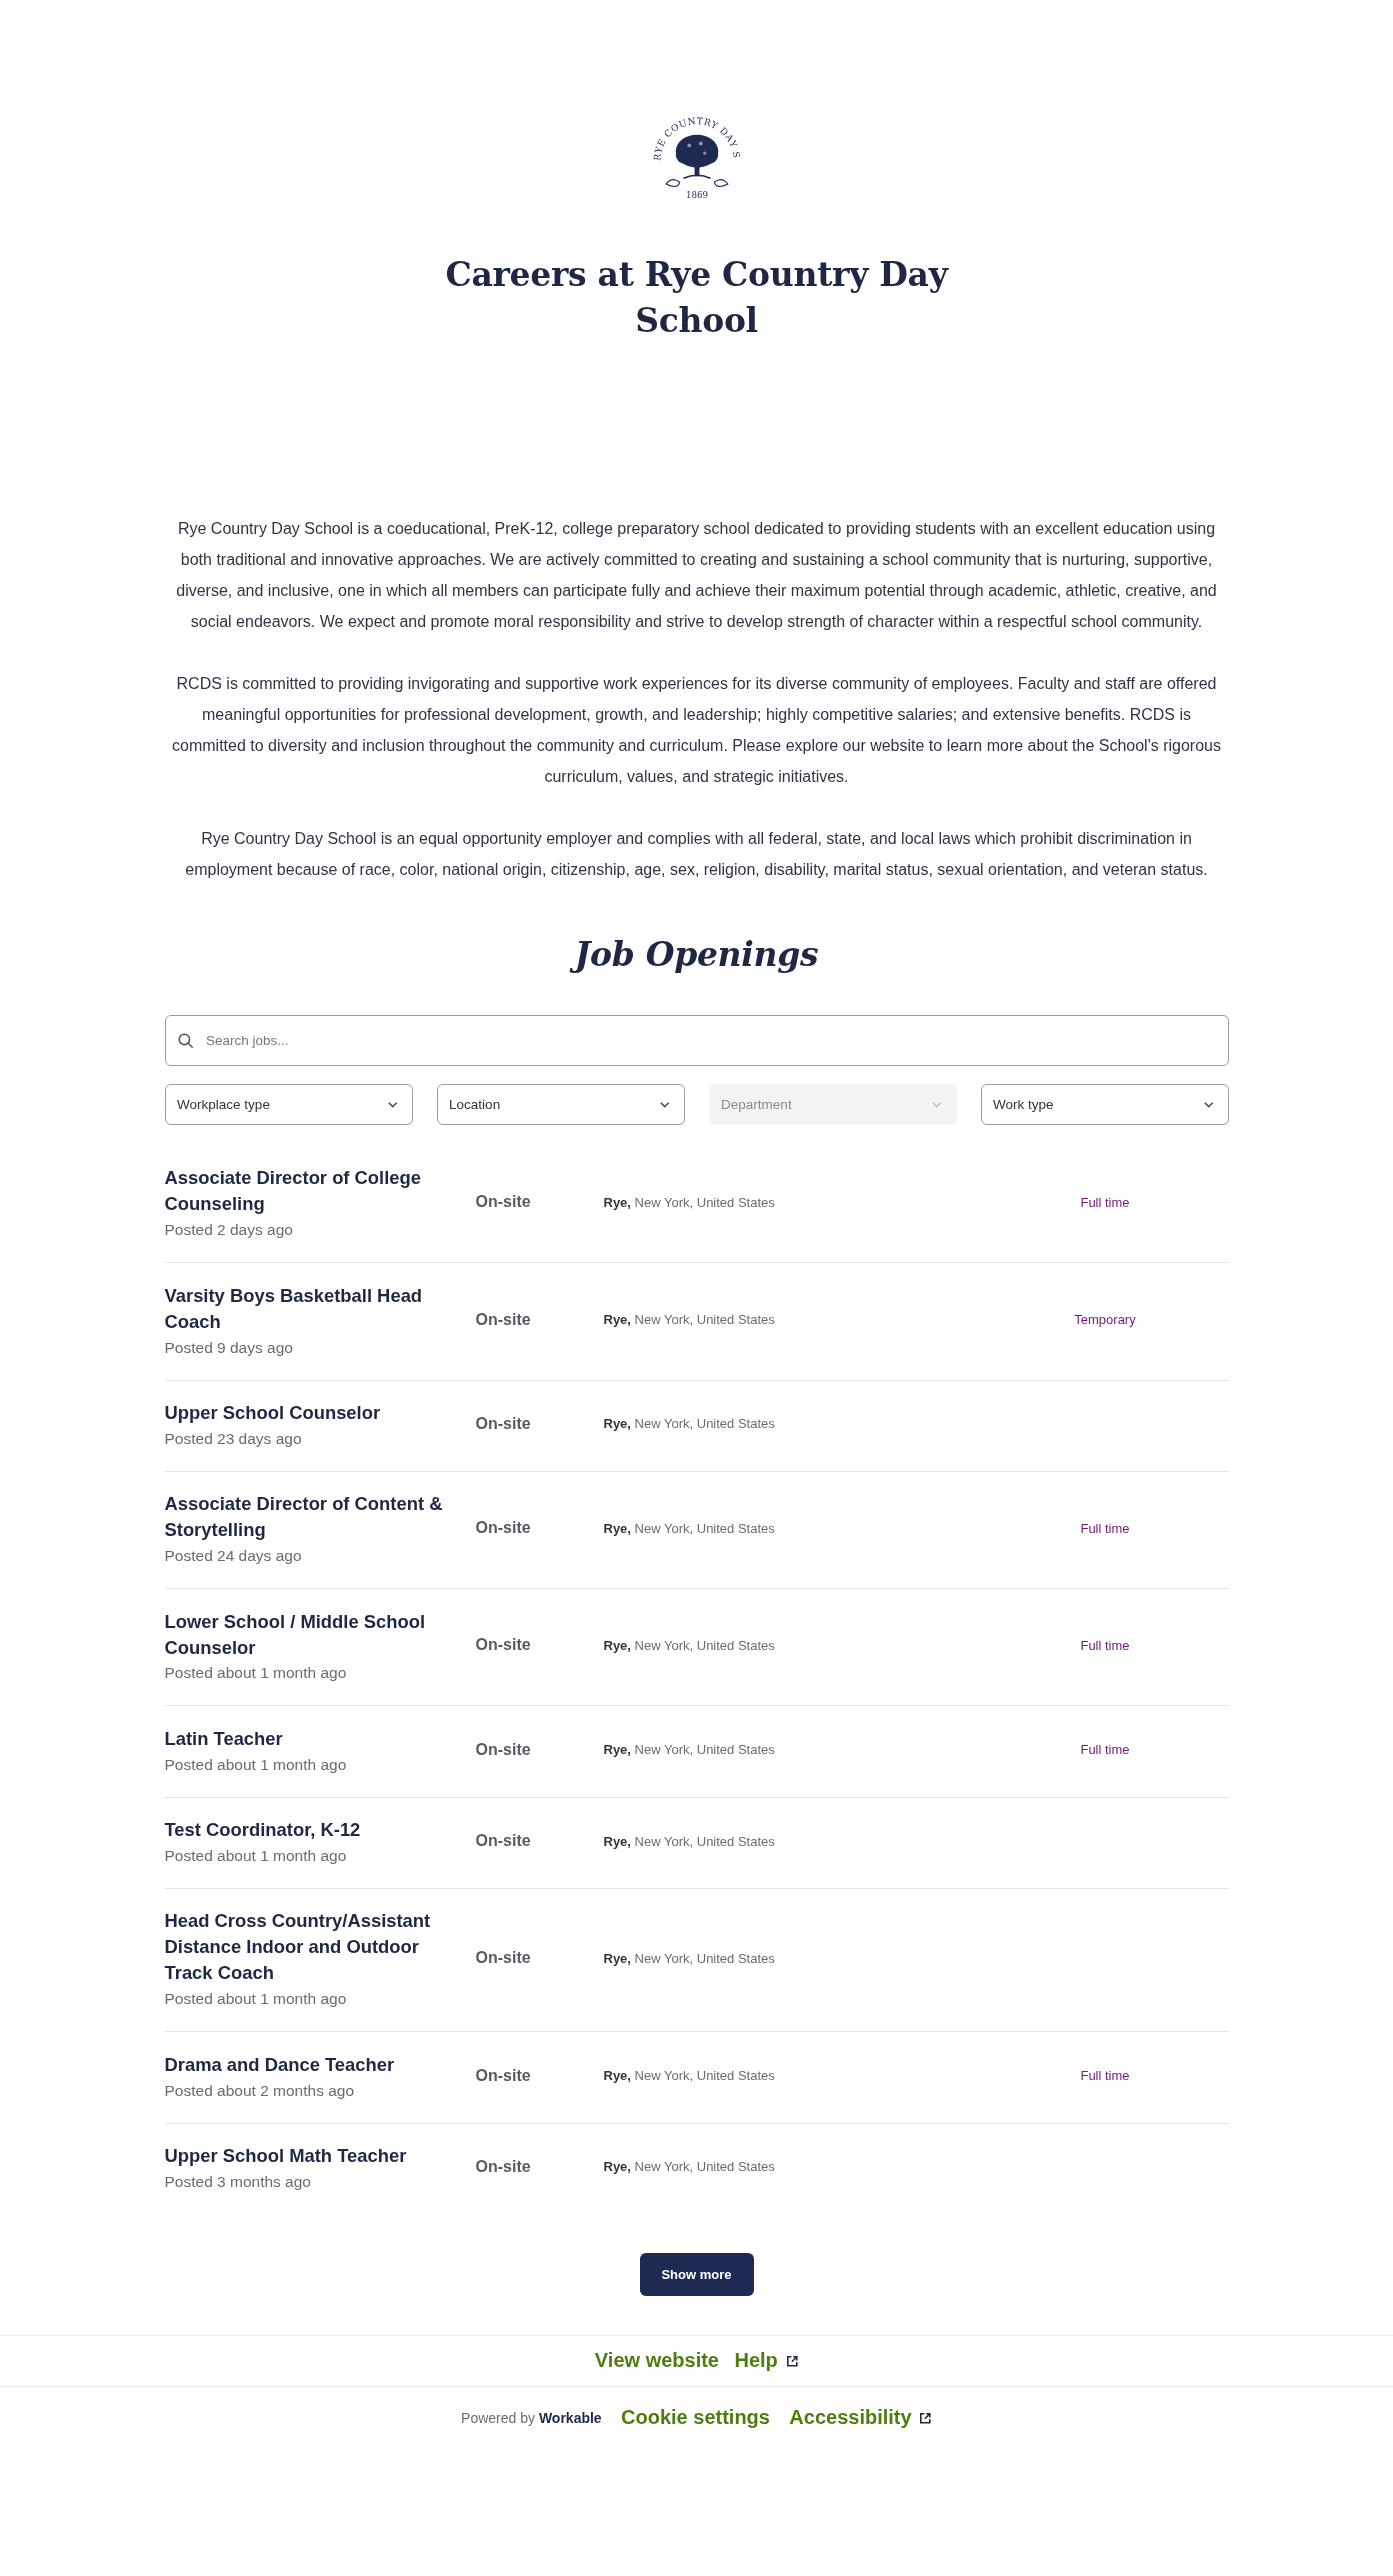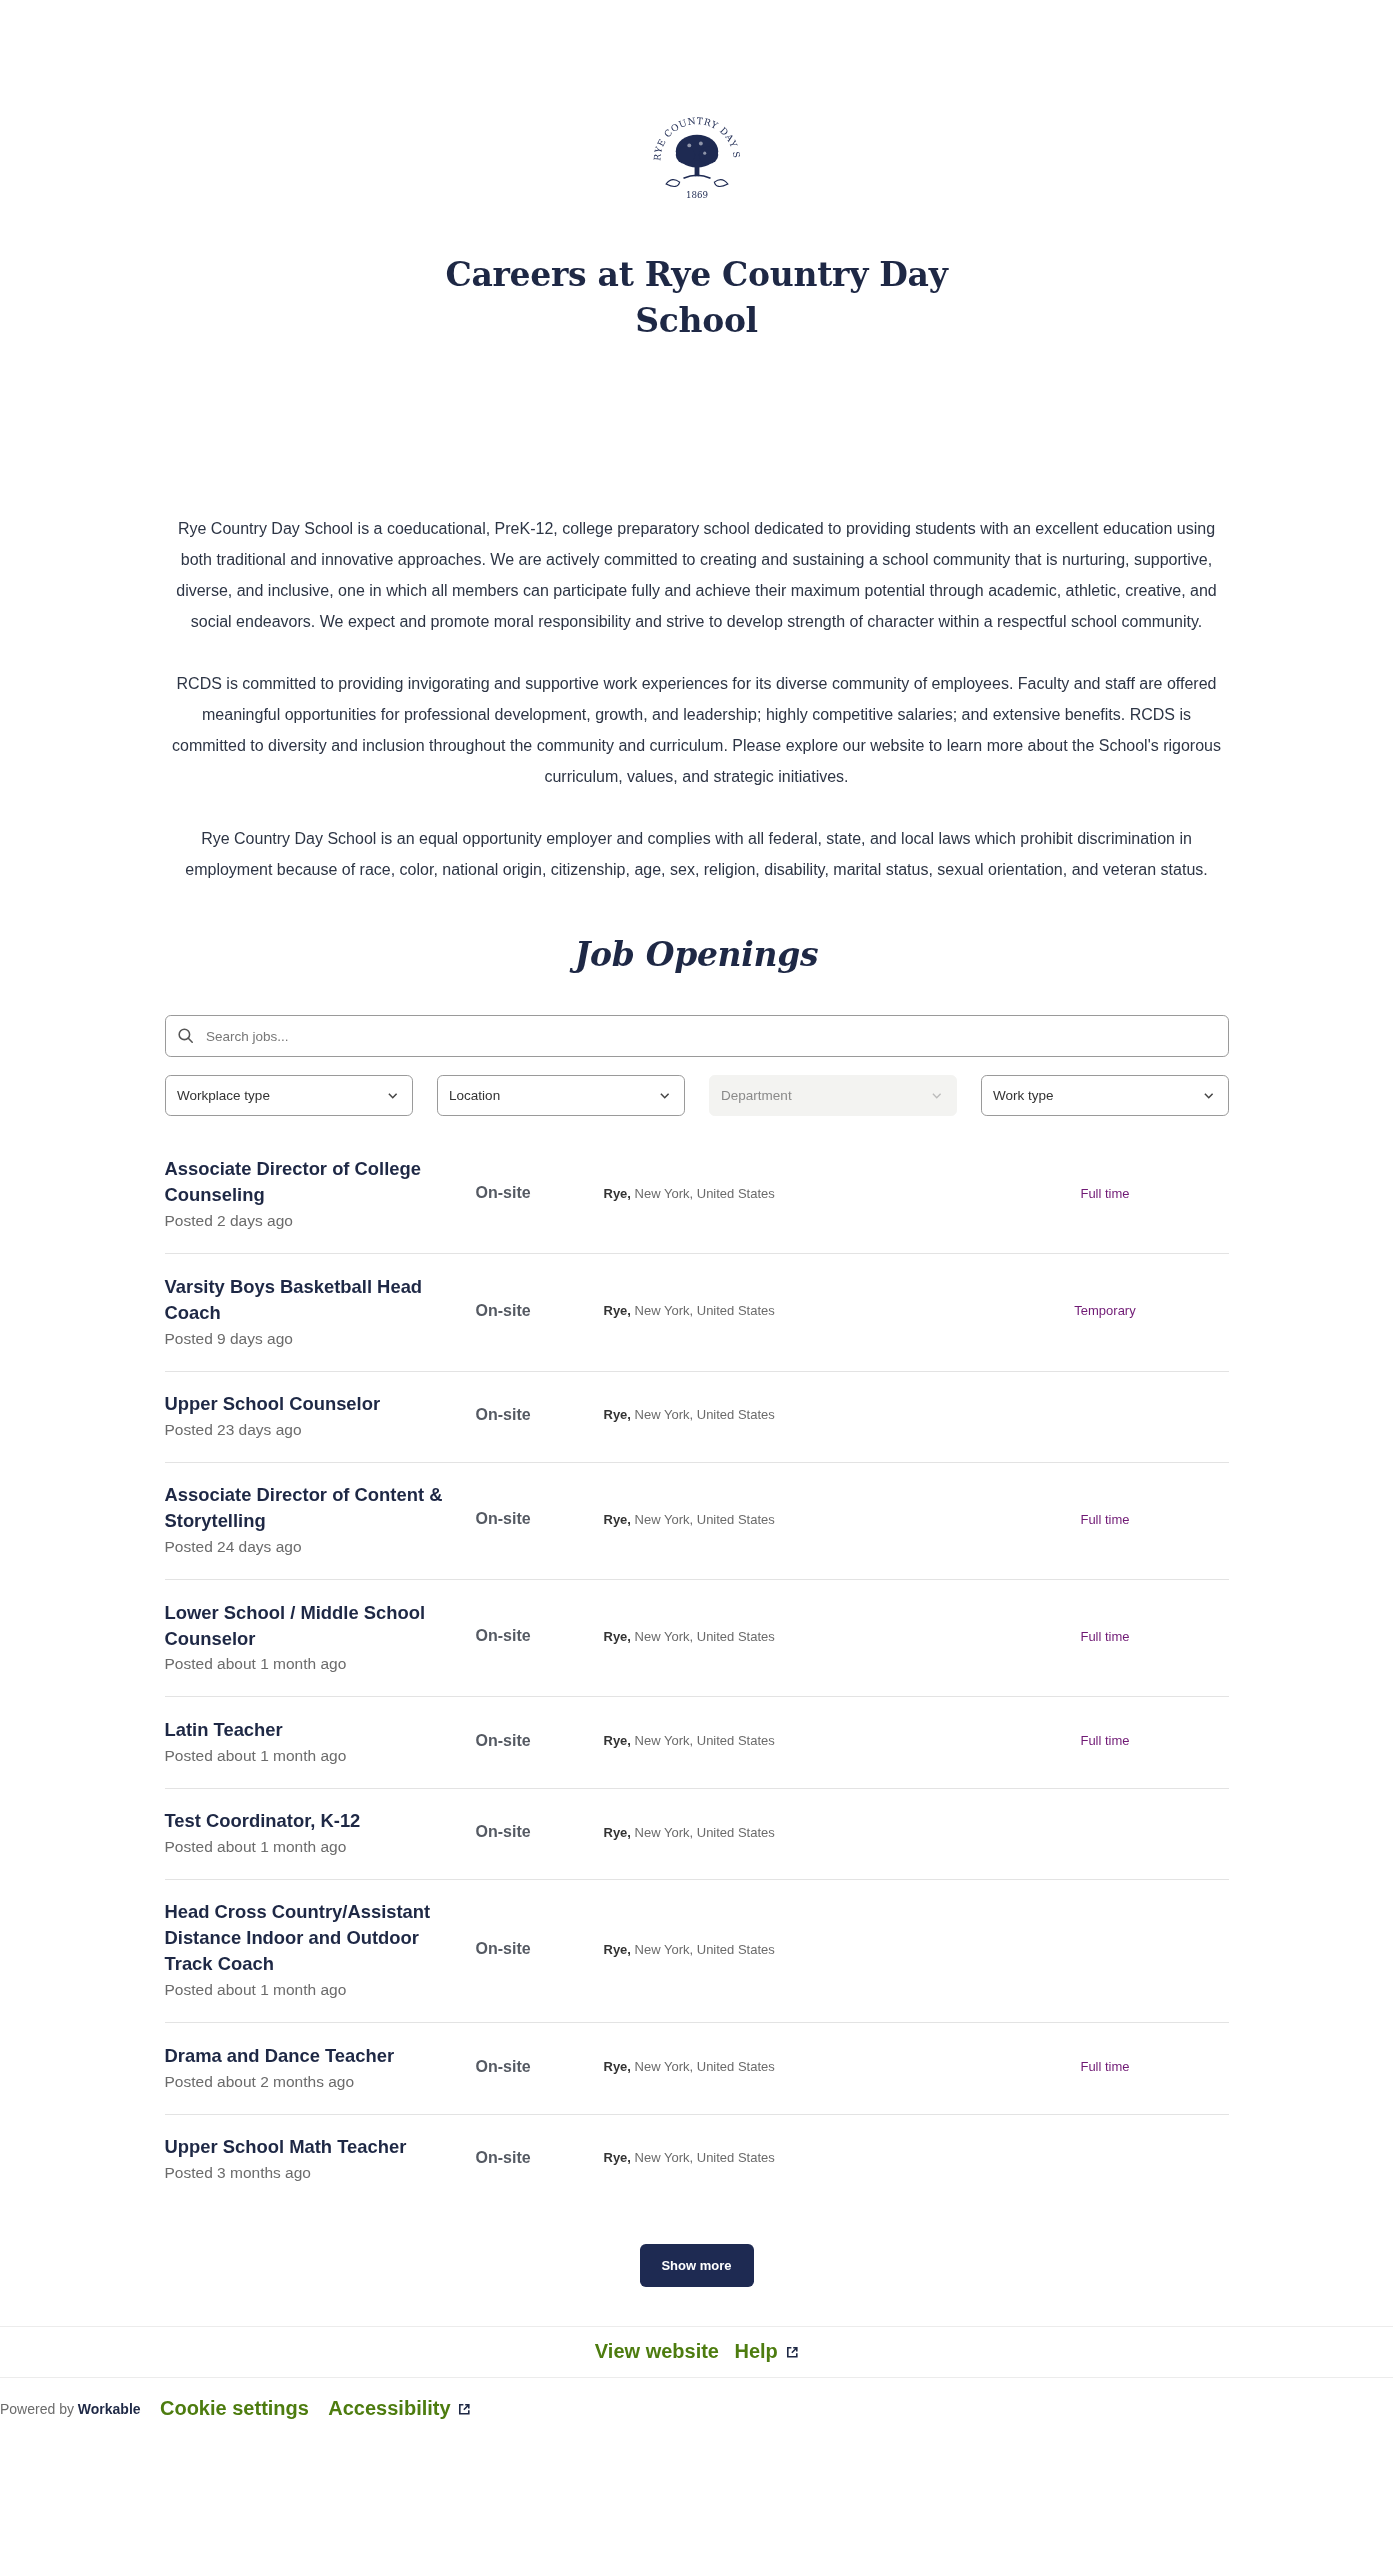--- a/index.html
+++ b/index.html
@@ -48,21 +48,21 @@
     margin-top: 50px;
     letter-spacing: -0.3px;
     font-style: italic;
   }
   .container {
     width: 1064px;
     margin: 0 auto;
   }
   .search {
     margin-top: 41px;
-    height: 42px;
+    height: 51px;
     border: 1px solid #9a9a9a;
     border-radius: 5.8px;
     display: flex; align-items: center;
     padding-left: 11.6px;
   }
   .search svg { width: 17.4px; height: 17.4px; }
   .search input {
     border: none; outline: none;
     margin-left: 11.6px;
     font-family: "Liberation Sans", sans-serif;
@@ -138,21 +138,21 @@
   }
   .footer-link {
     font-family: "Liberation Sans", sans-serif;
     font-size: 20px; font-weight: 700; color: #4d7c0f;
     display: inline-flex; align-items: center; gap: 7.7px;
     text-decoration: none;
   }
   .footer-link svg { width: 12.6px; height: 12.6px; }
   .footer-bottom {
     height: 68px;
-    display: flex; align-items: center; gap: 19.4px;
+    display: flex; align-items: center; justify-content: center; gap: 19.4px;
     padding-bottom: 5.8px;
   }
   .powered {
     font-family: "Liberation Sans", sans-serif;
     font-size: 14px; color: #6b6b6b;
   }
   .powered b { color: #1e2845; }
 </style>
 </head>
 <body>

